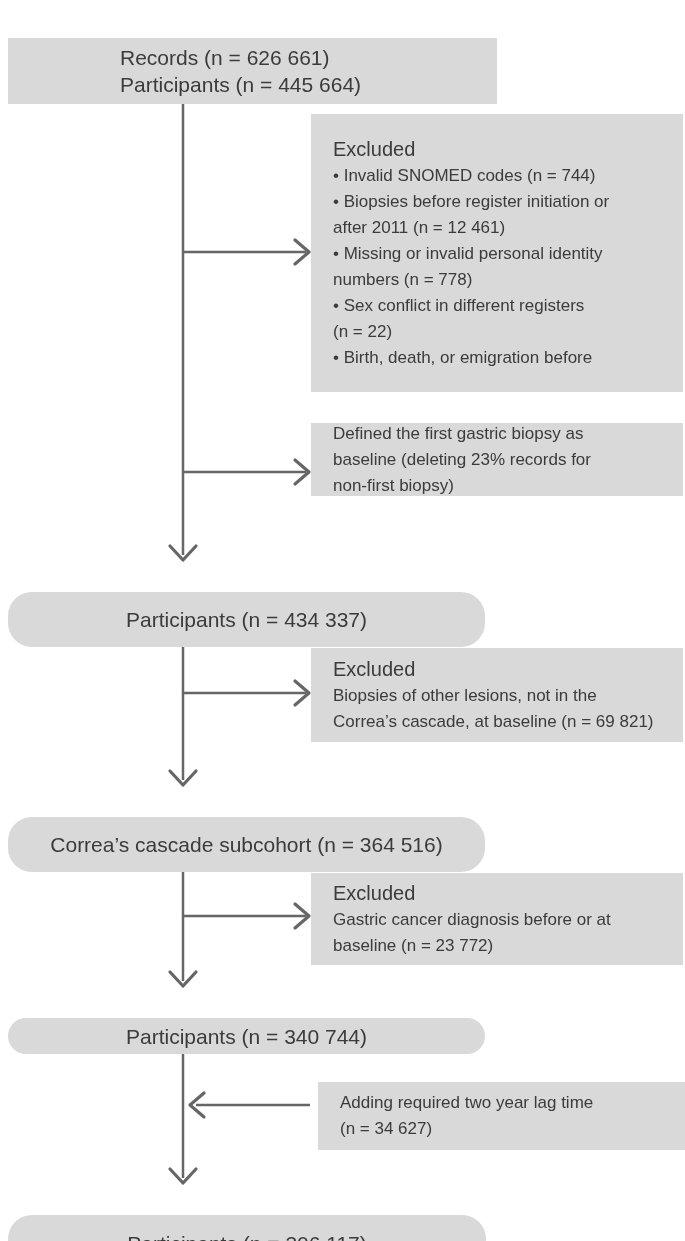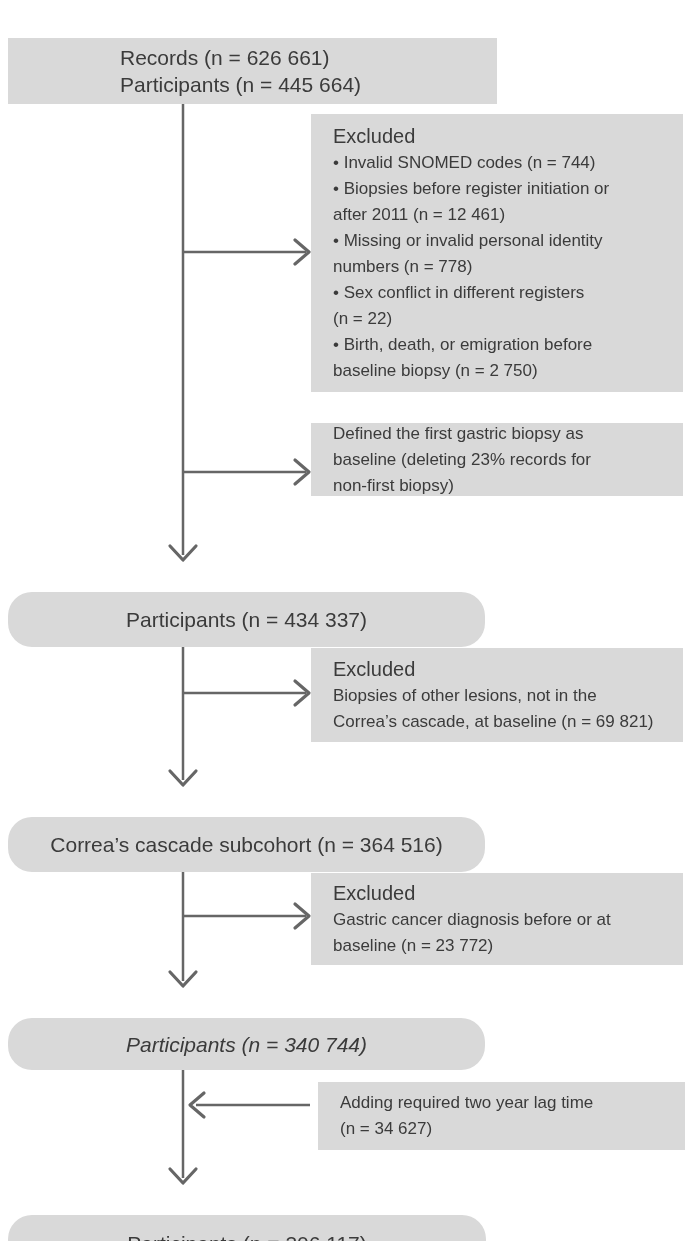--- a/index.html
+++ b/index.html
@@ -79,21 +79,20 @@
   <div class="box side-box" style="left:311px;top:114px;width:372px;height:278px;">
     <div class="side-title">Excluded</div>
     <div class="side-line">• Invalid SNOMED codes (n = 744)</div>
     <div class="side-line">• Biopsies before register initiation or</div>
     <div class="side-line">after 2011 (n = 12 461)</div>
     <div class="side-line">• Missing or invalid personal identity</div>
     <div class="side-line">numbers (n = 778)</div>
     <div class="side-line">• Sex conflict in different registers</div>
     <div class="side-line">(n = 22)</div>
     <div class="side-line">• Birth, death, or emigration before</div>
-    <div class="side-line">baseline biopsy (n = 2 750)</div>
   </div>
 
   <div class="box side-box" style="left:311px;top:423px;width:372px;height:73px;">
     <div class="side-line">Defined the first gastric biopsy as</div>
     <div class="side-line">baseline (deleting 23% records for</div>
     <div class="side-line">non-first biopsy)</div>
   </div>
 
   <div class="box main-box centered" style="left:8px;top:562px;width:477px;height:55px;">
     <div>Participants (n = 434 337)</div>
@@ -108,21 +107,21 @@
   <div class="box main-box centered" style="left:8px;top:787px;width:477px;height:55px;">
     <div>Correa’s cascade subcohort (n = 364 516)</div>
   </div>
 
   <div class="box side-box" style="left:311px;top:873px;width:372px;height:92px;">
     <div class="side-title">Excluded</div>
     <div class="side-line">Gastric cancer diagnosis before or at</div>
     <div class="side-line">baseline (n = 23 772)</div>
   </div>
 
-  <div class="box main-box centered" style="left:8px;top:988px;width:477px;height:52px;font-style:italic;">
+  <div class="box main-box centered" style="left:8px;top:988px;width:477px;height:36px;">
     <div>Participants (n = 340 744)</div>
   </div>
 
   <div class="box side-box" style="left:318px;top:1082px;width:372px;height:68px;">
     <div class="side-line">Adding required two year lag time</div>
     <div class="side-line">(n = 34 627)</div>
   </div>
 
   <div class="box main-box centered" style="left:8px;top:1185px;width:478px;height:56px;">
     <div>Participants (n = 306 117)</div>

